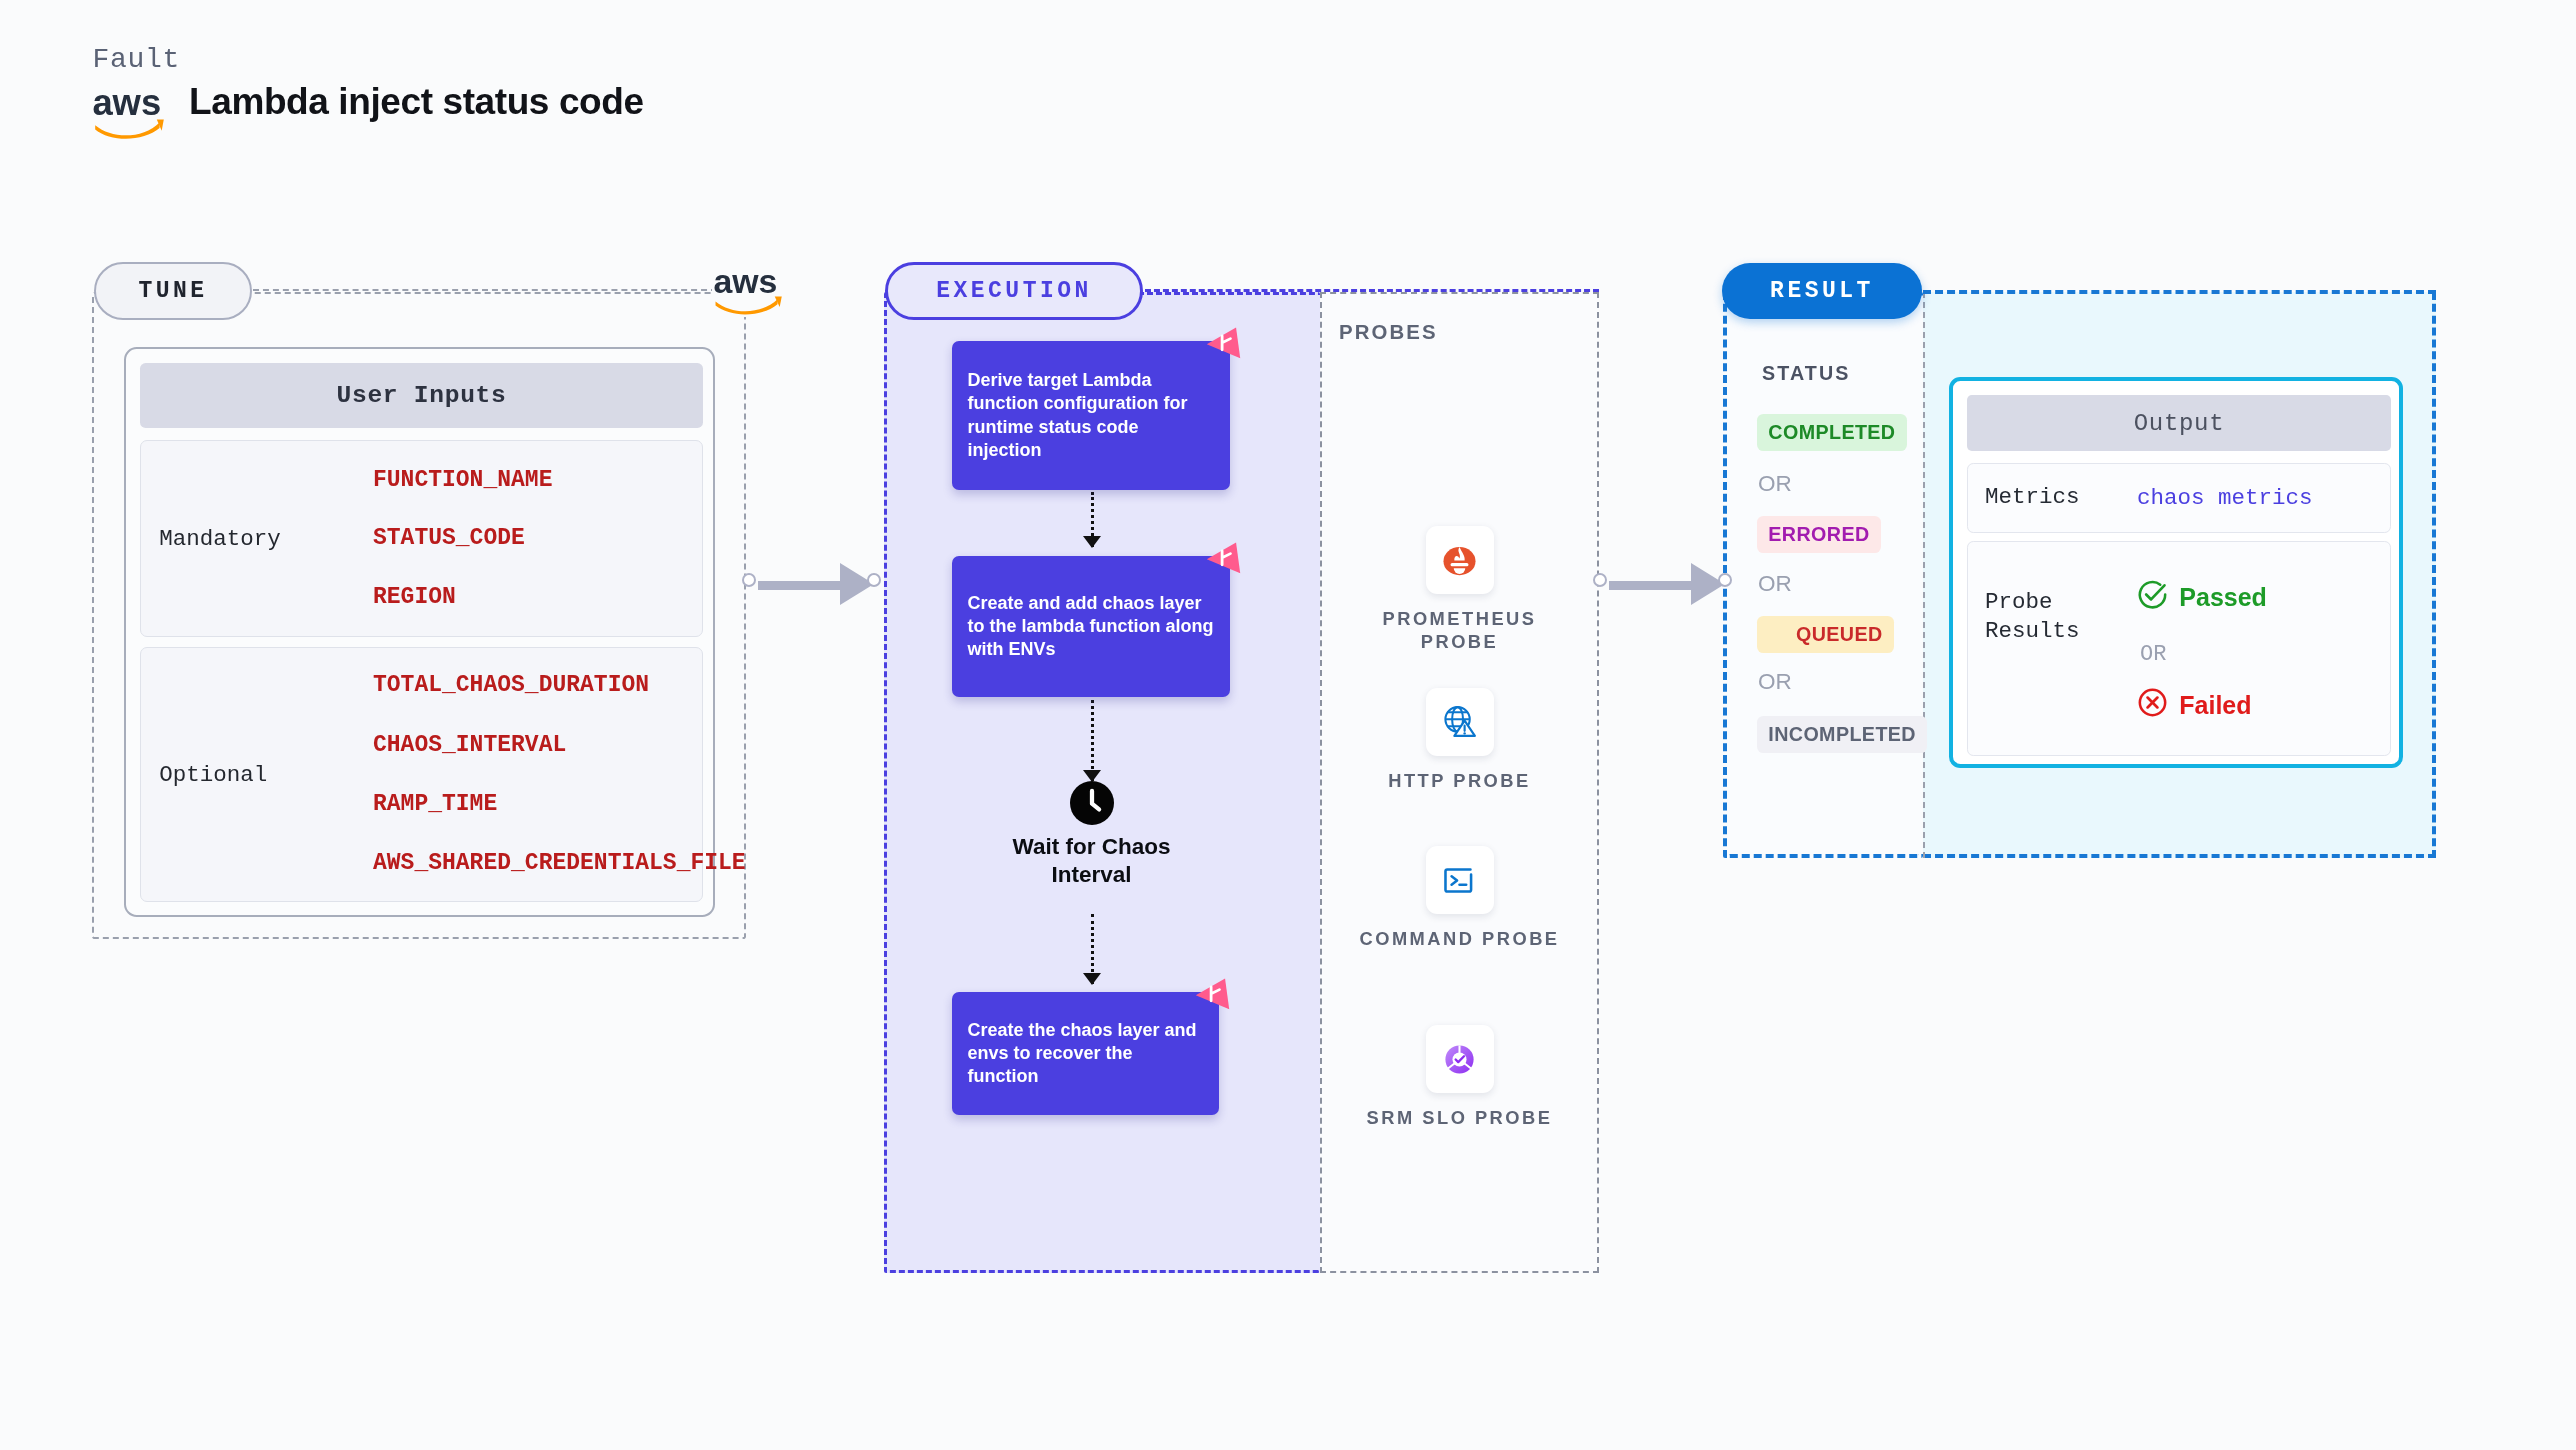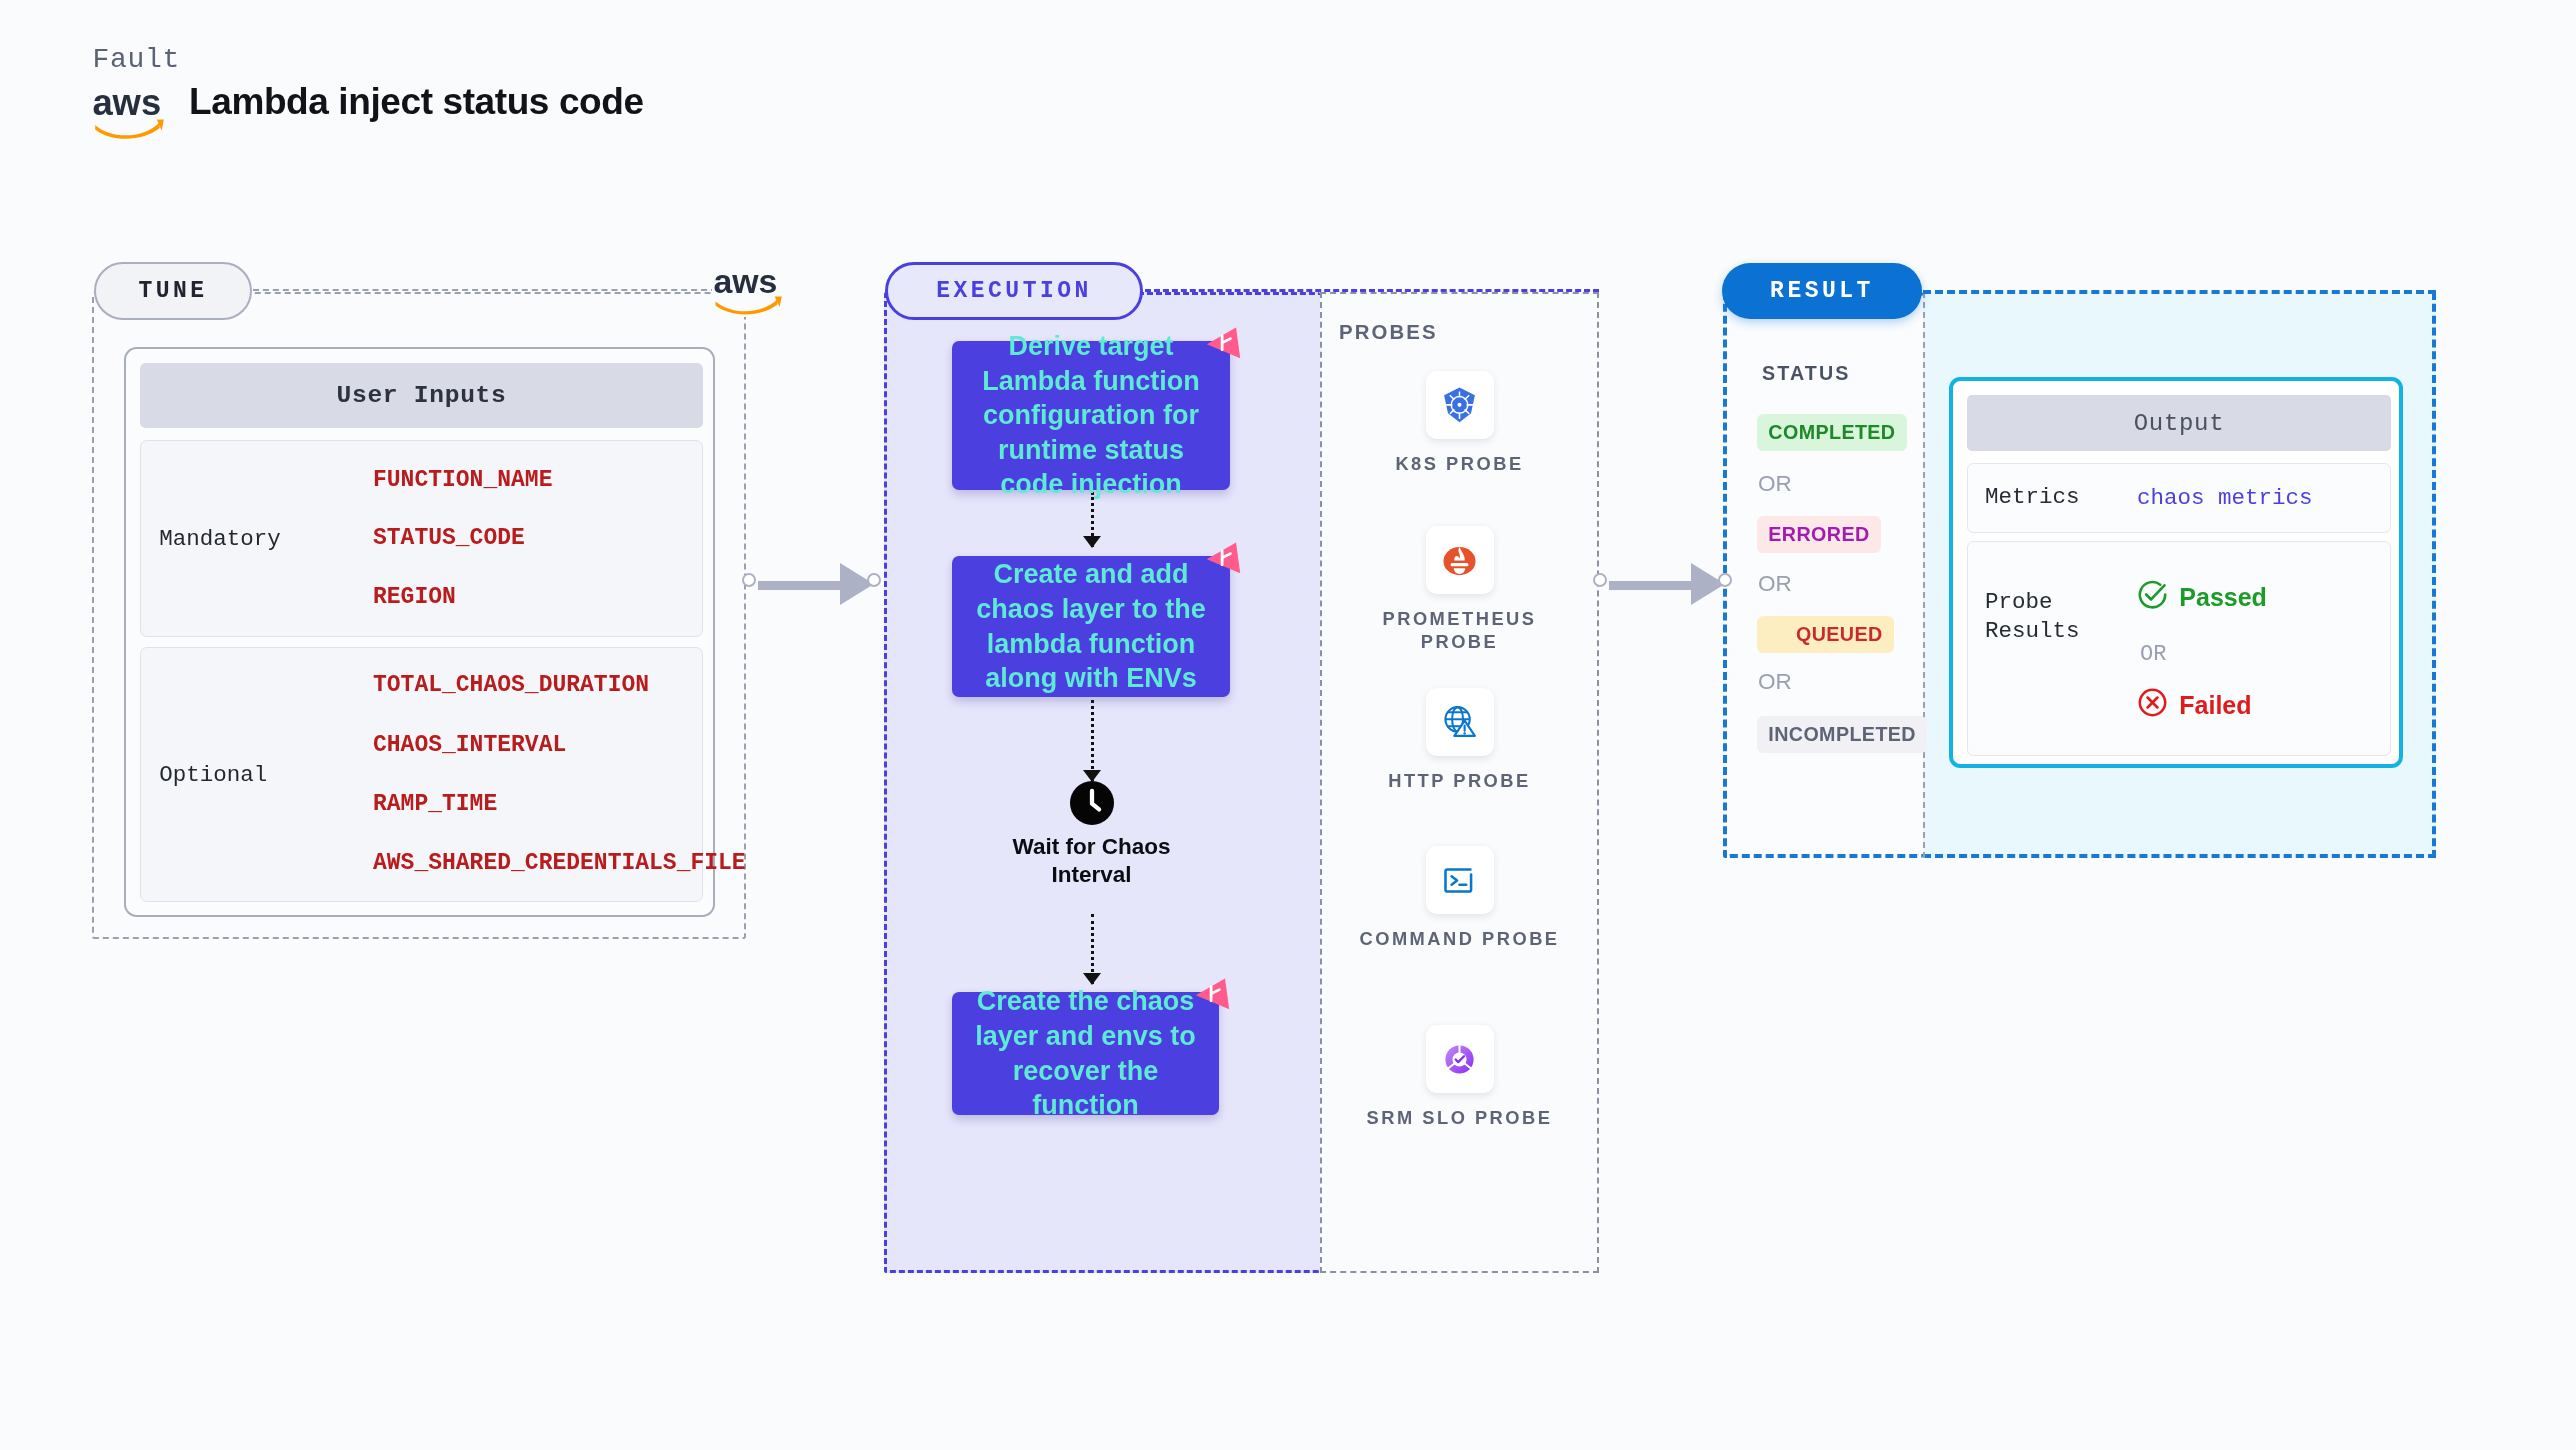--- a/index.html
+++ b/index.html
@@ -102,23 +102,23 @@
     background:#e8e8fb;border:3.5px solid #4b3fe0;color:#4b3fe0;
     font-size:23px;
   }
   #exec-dash-line{
     position:absolute;left:1145px;top:289px;width:454px;height:0;
     border-top:3.5px dashed #4b3fe0;z-index:30;
   }
 
   .chaos-step{
     position:absolute;
-    background:#4b3fe0;color:#5eead4;border-radius:7px;
-    display:flex;align-items:center;justify-content:center;text-align:center;
-    font-weight:bold;font-size:27px;line-height:1.28;
+    background:#4b3fe0;color:#ffffff;border-radius:7px;
+    display:flex;align-items:center;justify-content:center;
+    font-weight:bold;font-size:18px;line-height:1.28;
     padding:9.8px 15.5px;box-sizing:border-box;
     box-shadow:0 4.2px 9.8px rgba(40,35,140,.22);
     z-index:20;
   }
   #step1{left:952px;top:341px;width:278px;height:149px;}
   #step2{left:952px;top:556px;width:278px;height:141px;}
   #step3{left:952px;top:992px;width:267px;height:123px;}
 
   .chaos-badge{
     position:absolute;width:39px;height:35px;
@@ -397,34 +397,20 @@
     <svg viewBox="0 0 56 50" width="39" height="35">
       <path d="M4 26 L46 2 L52 46 Z" fill="#ff5b8d"></path>
       <path d="M26 14 L26 34 M26 24 L38 18" stroke="#ffffff" stroke-width="4" fill="none" stroke-linecap="round"></path>
     </svg>
   </span>
 </div>
 
 <div id="probes-panel">
   <div id="probes-title">PROBES</div>
 
-  <div class="probe" id="probe-0">
-    <div class="probe-icon-box">
-      <svg viewBox="0 0 64 64" width="41" height="41">
-        <path d="M32 4 L56 16 L50 44 L32 58 L14 44 L8 16 Z" fill="#3970e4"></path>
-        <g stroke="#ffffff" stroke-width="2.4" fill="none">
-          <circle cx="32" cy="31" r="13"></circle>
-          <circle cx="32" cy="31" r="3.2" fill="#ffffff" stroke="none"></circle>
-          <path d="M32 10 L32 19 M32 43 L32 53 M11 31 L21 31 M43 31 L53 31
-                   M17 16 L24 23 M40 38 L47 45 M47 16 L40 23 M24 38 L17 45"></path>
-        </g>
-      </svg>
-    </div>
-    <div class="probe-label">K8S PROBE</div>
-  </div>
 
   <div class="probe" id="probe-1">
     <div class="probe-icon-box">
       <svg viewBox="0 0 64 64" width="41" height="41">
         <ellipse cx="32" cy="33" rx="25" ry="22" fill="#e6522c"></ellipse>
         <path d="M32 11 C27 19, 35 21, 32 29 C29 22, 23 25, 24 32 L40 32 C41 25, 36 20, 32 11 Z" fill="#ffffff"></path>
         <rect x="18" y="36" width="28" height="5" rx="2.5" fill="#ffffff"></rect>
         <path d="M23 44 L41 44 A9 9 0 0 1 23 44 Z" fill="#ffffff"></path>
       </svg>
     </div>

